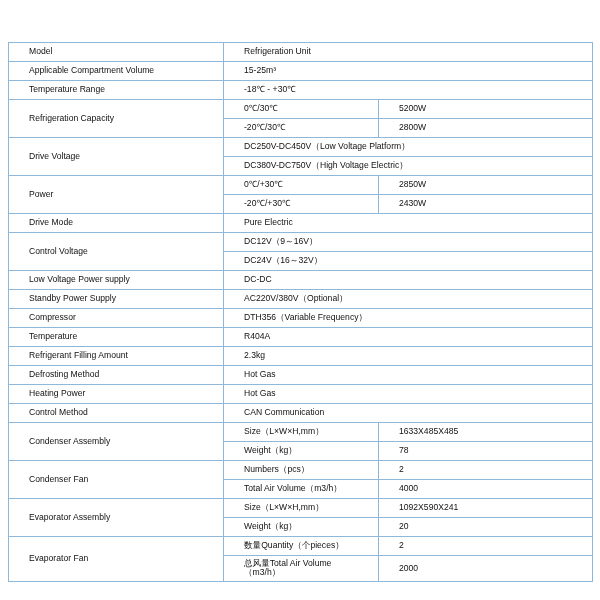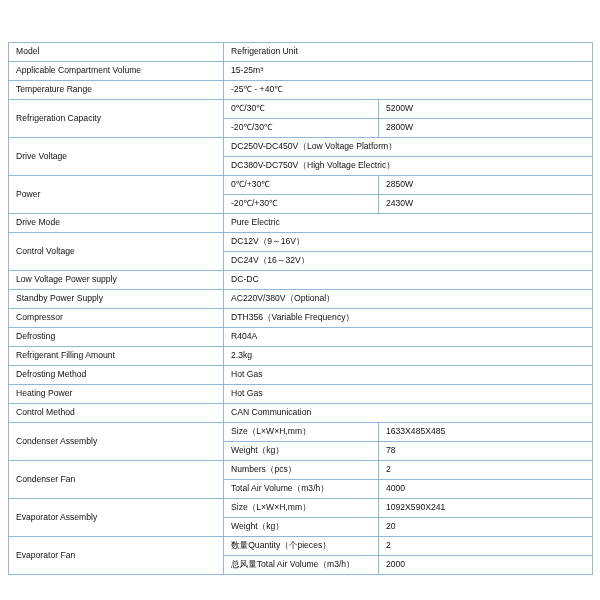--- a/index.html
+++ b/index.html
@@ -21,21 +21,21 @@
   }
   table.spec {
     border-collapse: collapse;
     width: 584px;
     table-layout: fixed;
     font-size: 8.6px;
     line-height: 1.1;
   }
   table.spec td {
     border: 1px solid #8fb7d9;
-    padding: 3px 7px;
+    padding: 3px 20px;
     height: 12px;
     vertical-align: middle;
     color: #111;
     letter-spacing: 0px;
   }
   td.label {
     text-align: left;
     padding-left: 6px;
   }
   td.center {
@@ -59,21 +59,21 @@
         <tr>
           <td class="label">Model</td>
           <td class="center" colspan="2">Refrigeration Unit</td>
         </tr>
         <tr>
           <td class="label">Applicable Compartment Volume</td>
           <td class="center" colspan="2">15-25m³</td>
         </tr>
         <tr>
           <td class="label">Temperature Range</td>
-          <td class="center" colspan="2">-25℃ - +40℃</td>
+          <td class="center" colspan="2">-18℃ - +30℃</td>
         </tr>
         <tr>
           <td class="label" rowspan="2">Refrigeration Capacity</td>
           <td class="center">0℃/30℃</td>
           <td class="center">5200W</td>
         </tr>
         <tr>
           <td class="center">-20℃/30℃</td>
           <td class="center">2800W</td>
         </tr>
@@ -110,21 +110,21 @@
         </tr>
         <tr>
           <td class="label">Standby Power Supply</td>
           <td class="center" colspan="2">AC220V/380V（Optional）</td>
         </tr>
         <tr>
           <td class="label">Compressor</td>
           <td class="center" colspan="2">DTH356（Variable Frequency）</td>
         </tr>
         <tr>
-          <td class="label">Defrosting</td>
+          <td class="label">Temperature</td>
           <td class="center" colspan="2">R404A</td>
         </tr>
         <tr>
           <td class="label">Refrigerant Filling Amount</td>
           <td class="center" colspan="2">2.3kg</td>
         </tr>
         <tr>
           <td class="label">Defrosting Method</td>
           <td class="center" colspan="2">Hot Gas</td>
         </tr>

